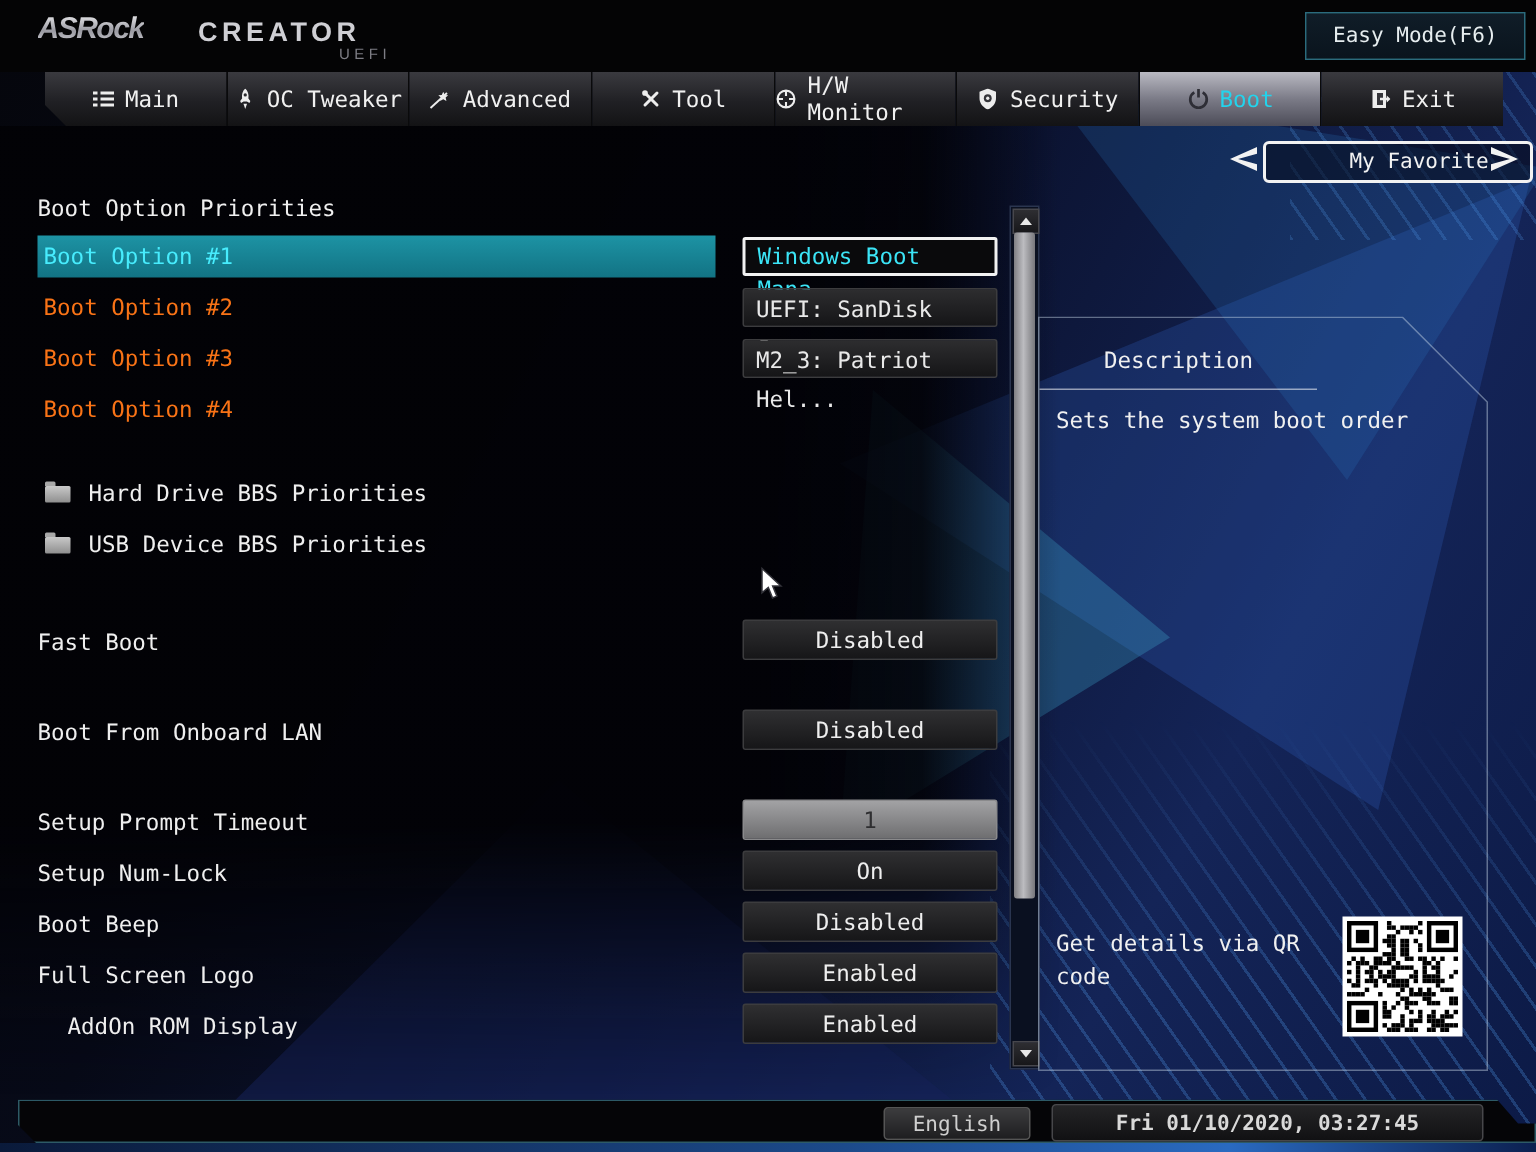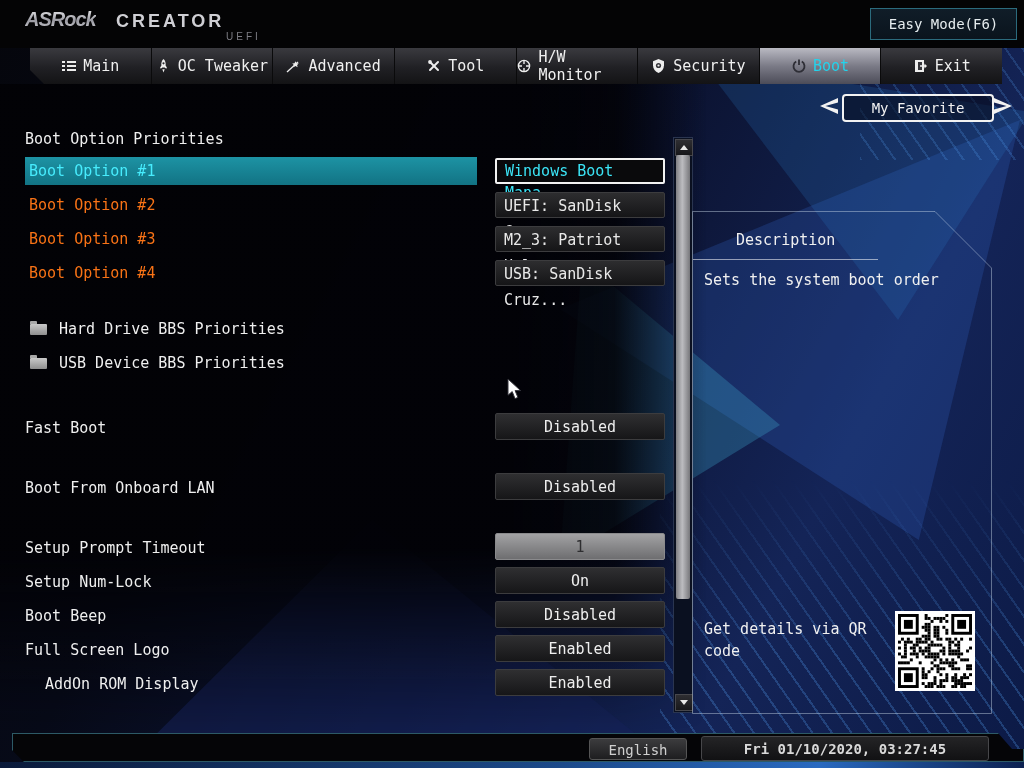--- a/index.html
+++ b/index.html
@@ -26,41 +26,41 @@
   .bg-black-left{position:absolute;left:0;top:84px;width:100%;height:646px;
     background:linear-gradient(to right,rgba(2,2,6,0.97) 0 50%,rgba(2,2,6,0.88) 60%,rgba(2,2,6,0) 69%);
     -webkit-mask-image:linear-gradient(to bottom,black 0 72%,rgba(0,0,0,0.25) 92%,transparent 100%);
             mask-image:linear-gradient(to bottom,black 0 72%,rgba(0,0,0,0.25) 92%,transparent 100%);}
   
   .header{position:absolute;left:0;top:0;width:100%;height:48px;background:#040405;}
   .brand{position:absolute;left:25px;top:8px;font-family:"Liberation Sans",sans-serif;
          font-weight:bold;font-style:italic;font-size:20px;letter-spacing:-1px;
          background:linear-gradient(#f2f2f4,#9a9aa2 55%,#d5d5da);-webkit-background-clip:text;
          background-clip:text;color:transparent;}
-  .brand-sub{position:absolute;left:116px;top:11px;font-family:"Liberation Sans",sans-serif;
+  .brand-sub{position:absolute;left:132px;top:11px;font-family:"Liberation Sans",sans-serif;
          font-weight:bold;font-size:18px;letter-spacing:3px;color:#cfcfd4;}
   .brand-uefi{position:absolute;left:226px;top:31px;font-family:"Liberation Sans",sans-serif;
          font-size:10px;letter-spacing:3px;color:#7d7d84;}
   .easy-mode{position:absolute;left:870px;top:8px;width:145px;height:30px;line-height:30px;
          text-align:center;font-size:14px;color:#e6edef;background:linear-gradient(#101d28,#0a141d);
          border:1px solid #2b6b7d;cursor:pointer;}
   
   .tabbar{position:absolute;left:30px;top:48px;width:972px;height:36px;display:flex;
           clip-path:polygon(0 0,100% 0,100% 100%,14px 100%,0 calc(100% - 14px));}
   .tab{flex:1 1 0;display:flex;align-items:center;justify-content:center;gap:7px;
        background:linear-gradient(#3a3a3f,#202024 55%,#131315);border-right:1px solid #0a0a0b;
        font-size:15px;color:#f0f0f0;cursor:pointer;}
   .tab:last-child{border-right:none;}
   .tab.active{background:linear-gradient(#b9b9c2,#7b7b87 50%,#4c4c58);color:#23d3ec;}
   .tab .ticon{display:inline-flex;width:15px;height:15px;align-items:center;justify-content:center;}
   
   .myfav{position:absolute;left:820px;top:94px;width:192px;height:26px;cursor:pointer;}
   .myfav .pill{position:absolute;left:22px;top:0;width:148px;height:24px;border:2px solid #f2f2f2;
        border-radius:4px;background:rgba(6,10,24,0.55);color:#f2f2f2;font-size:14px;
-       line-height:24px;text-align:center;}
+       line-height:24px;text-align:center;padding-left:28px;}
   .myfav .dec{position:absolute;top:4px;width:18px;height:16px;background:#f2f2f2;}
   .myfav .dec.l{left:0;clip-path:polygon(100% 0,100% 28%,30% 50%,100% 72%,100% 100%,0 50%);}
   .myfav .dec.r{right:0;clip-path:polygon(0 0,0 28%,70% 50%,0 72%,0 100%,100% 50%);}
   
   .sec-title{position:absolute;left:25px;top:130px;font-size:15px;color:#efefef;}
   .optrow{position:absolute;left:25px;width:452px;height:28px;line-height:28px;font-size:15px;
           color:#f97316;padding-left:4px;box-sizing:border-box;cursor:pointer;}
   .optrow.sel{background:linear-gradient(#1d93a4,#127384);color:#47ecfd;}
   .folder-row{position:absolute;left:30px;height:18px;display:flex;align-items:center;gap:12px;
           font-size:15px;color:#efefef;cursor:pointer;}
@@ -246,21 +246,20 @@
   <div class="setlabel" style="left:25px;top:479px">Boot From Onboard LAN</div>
   <div class="setlabel" style="left:25px;top:539px">Setup Prompt Timeout</div>
   <div class="setlabel" style="left:25px;top:573px">Setup Num-Lock</div>
   <div class="setlabel" style="left:25px;top:607px">Boot Beep</div>
   <div class="setlabel" style="left:25px;top:641px">Full Screen Logo</div>
   <div class="setlabel" style="left:45px;top:675px">AddOn ROM Display</div>
 
   <div class="valbox drop sel" style="top:158px">Windows Boot Mana...</div>
   <div class="valbox drop" style="top:192px">UEFI: SanDisk Cru...</div>
   <div class="valbox drop" style="top:226px">M2_3: Patriot Hel...</div>
-  <div class="valbox drop" style="top:260px">USB: SanDisk Cruz...</div>
 
   <div class="valbox btn" style="top:413px">Disabled</div>
   <div class="valbox btn" style="top:473px">Disabled</div>
   <div class="valbox num" style="top:533px">1</div>
   <div class="valbox btn" style="top:567px">On</div>
   <div class="valbox btn" style="top:601px">Disabled</div>
   <div class="valbox btn" style="top:635px">Enabled</div>
   <div class="valbox btn" style="top:669px">Enabled</div>
 
   <div class="sbar">

